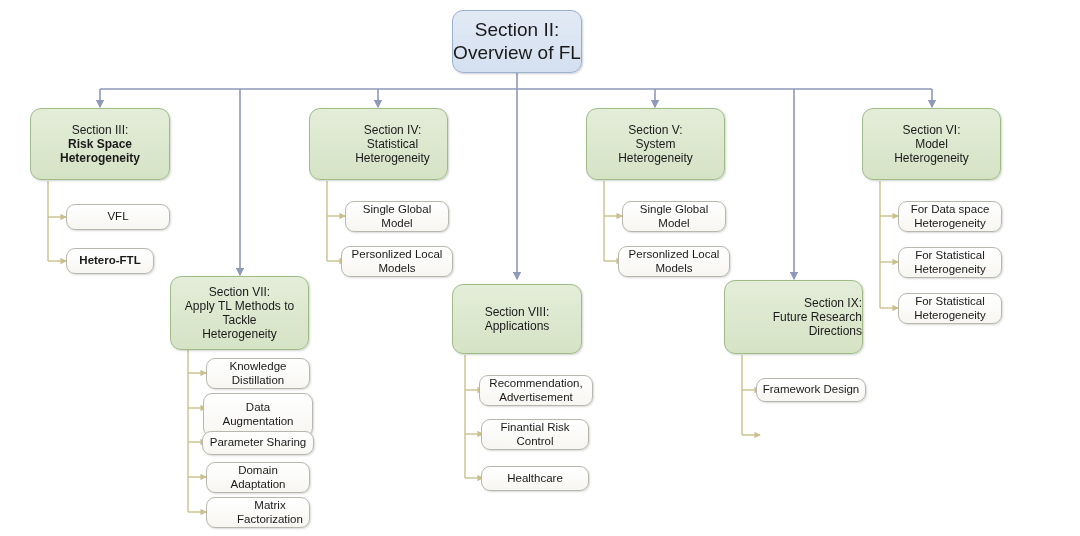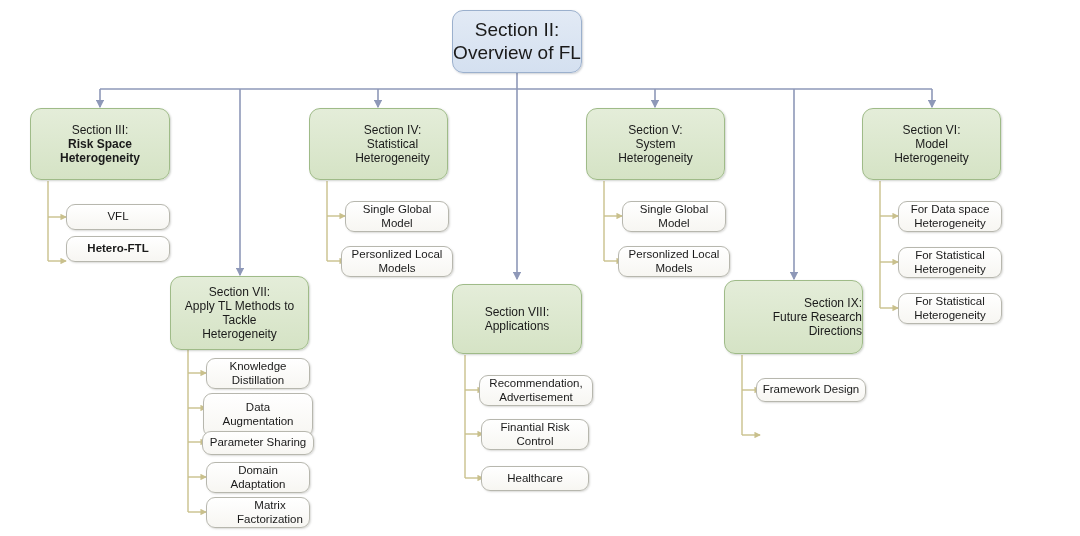--- a/index.html
+++ b/index.html
@@ -178,21 +178,21 @@
     <span class="txt"><span>Section VIII:</span><br><span>Applications</span></span>
   </div>
 
   <div class="node section" style="left:724px; top:280px; width:139px; height:74px;text-align:right;">
     <span class="txt"><span>Section IX:</span><br><span>Future Research</span><br><span>Directions</span></span>
   </div>
 
   <div class="node leaf" style="left:66px; top:204px; width:104px; height:26px;">
     <span class="txt">VFL</span>
   </div>
-  <div class="node leaf" style="left:66px; top:236px; width:104px; height:26px;">
+  <div class="node leaf" style="left:66px; top:248px; width:88px; height:26px;">
     <span class="txt b">Hetero-FTL</span>
   </div>
 
   <div class="node leaf" style="left:345px; top:201px; width:104px; height:31px;">
     <span class="txt">Single Global
 Model</span>
   </div>
   <div class="node leaf" style="left:341px; top:246px; width:112px; height:31px;">
     <span class="txt">Personlized Local
 Models</span>

